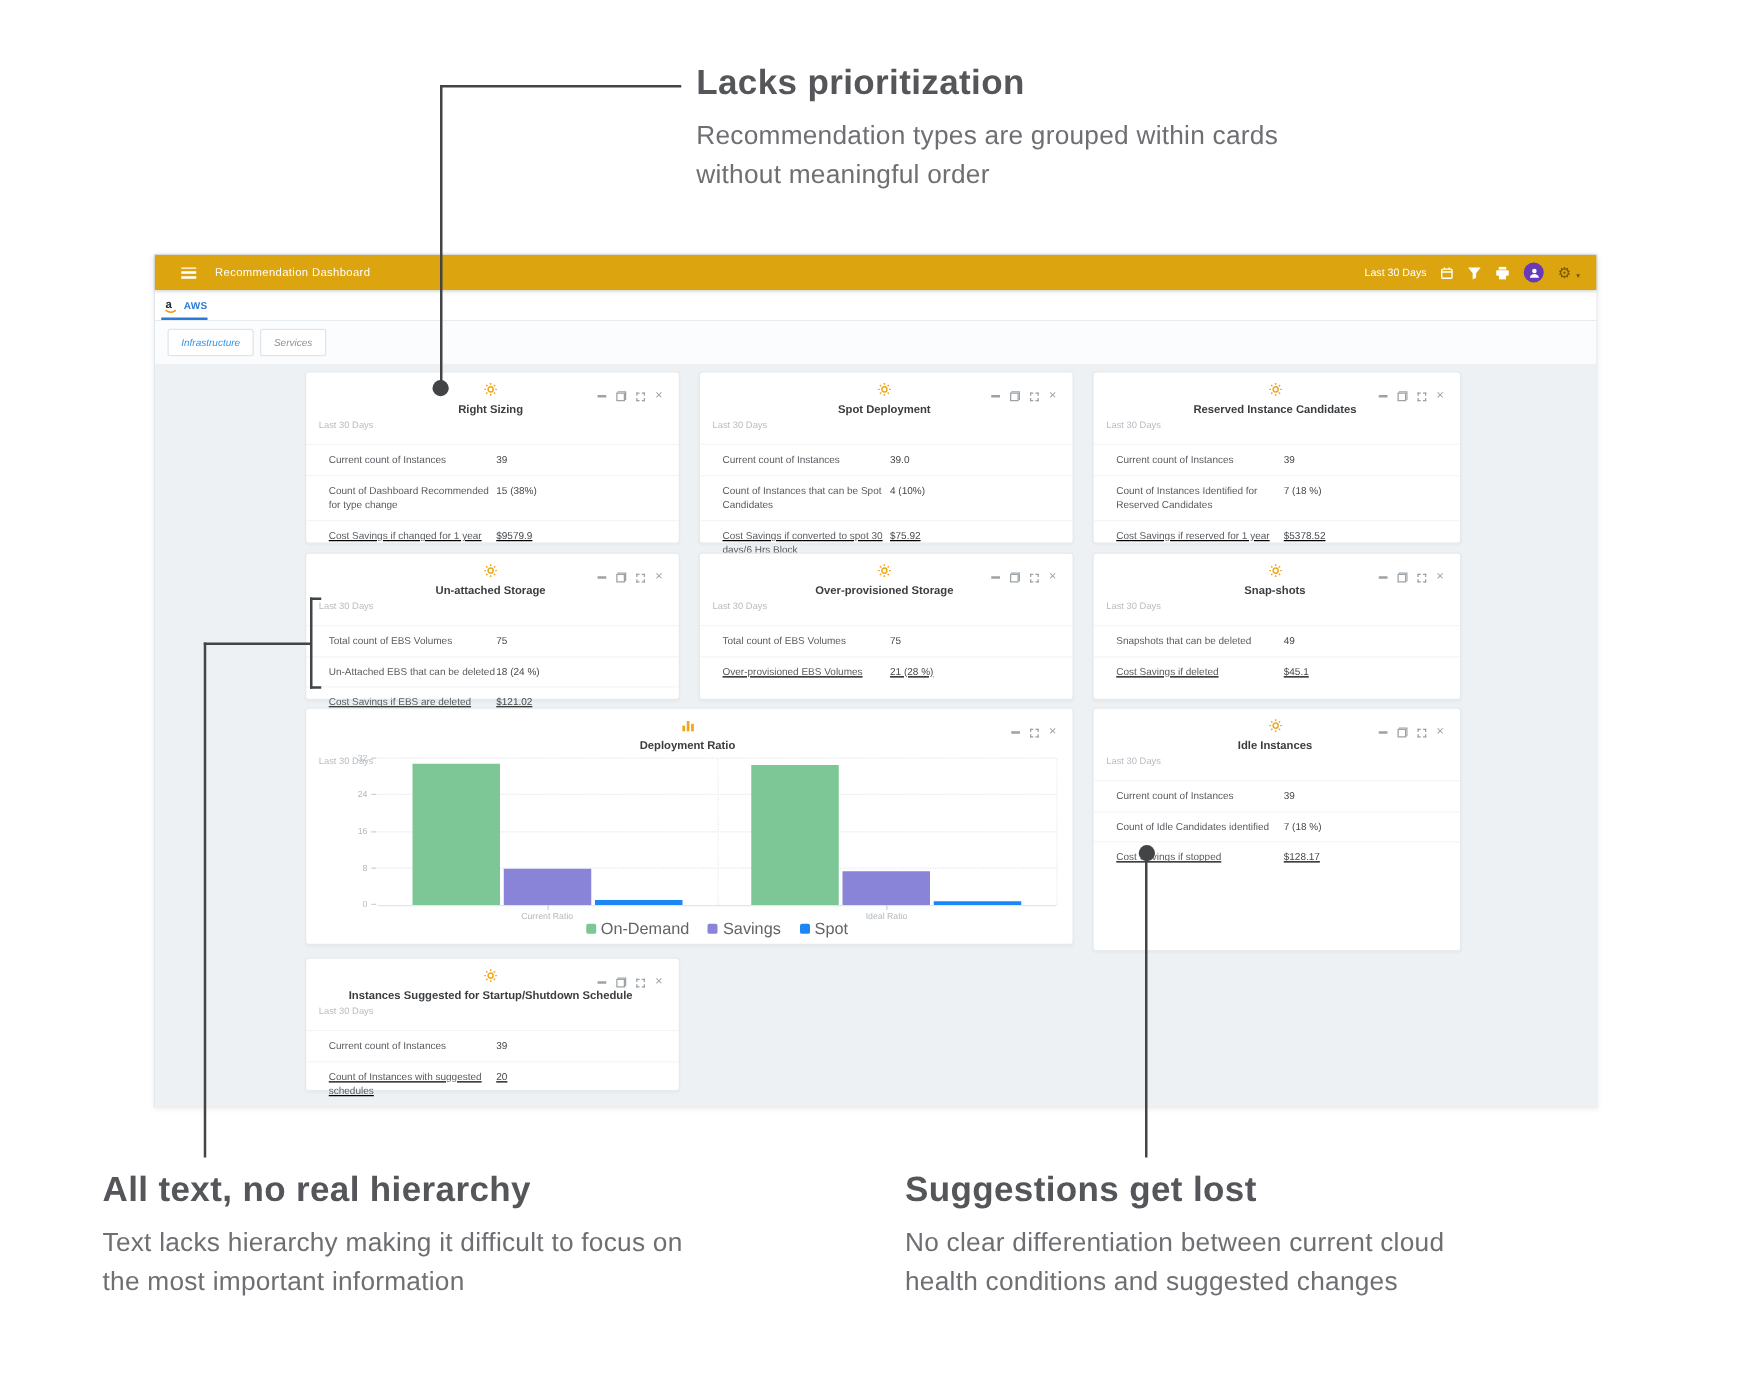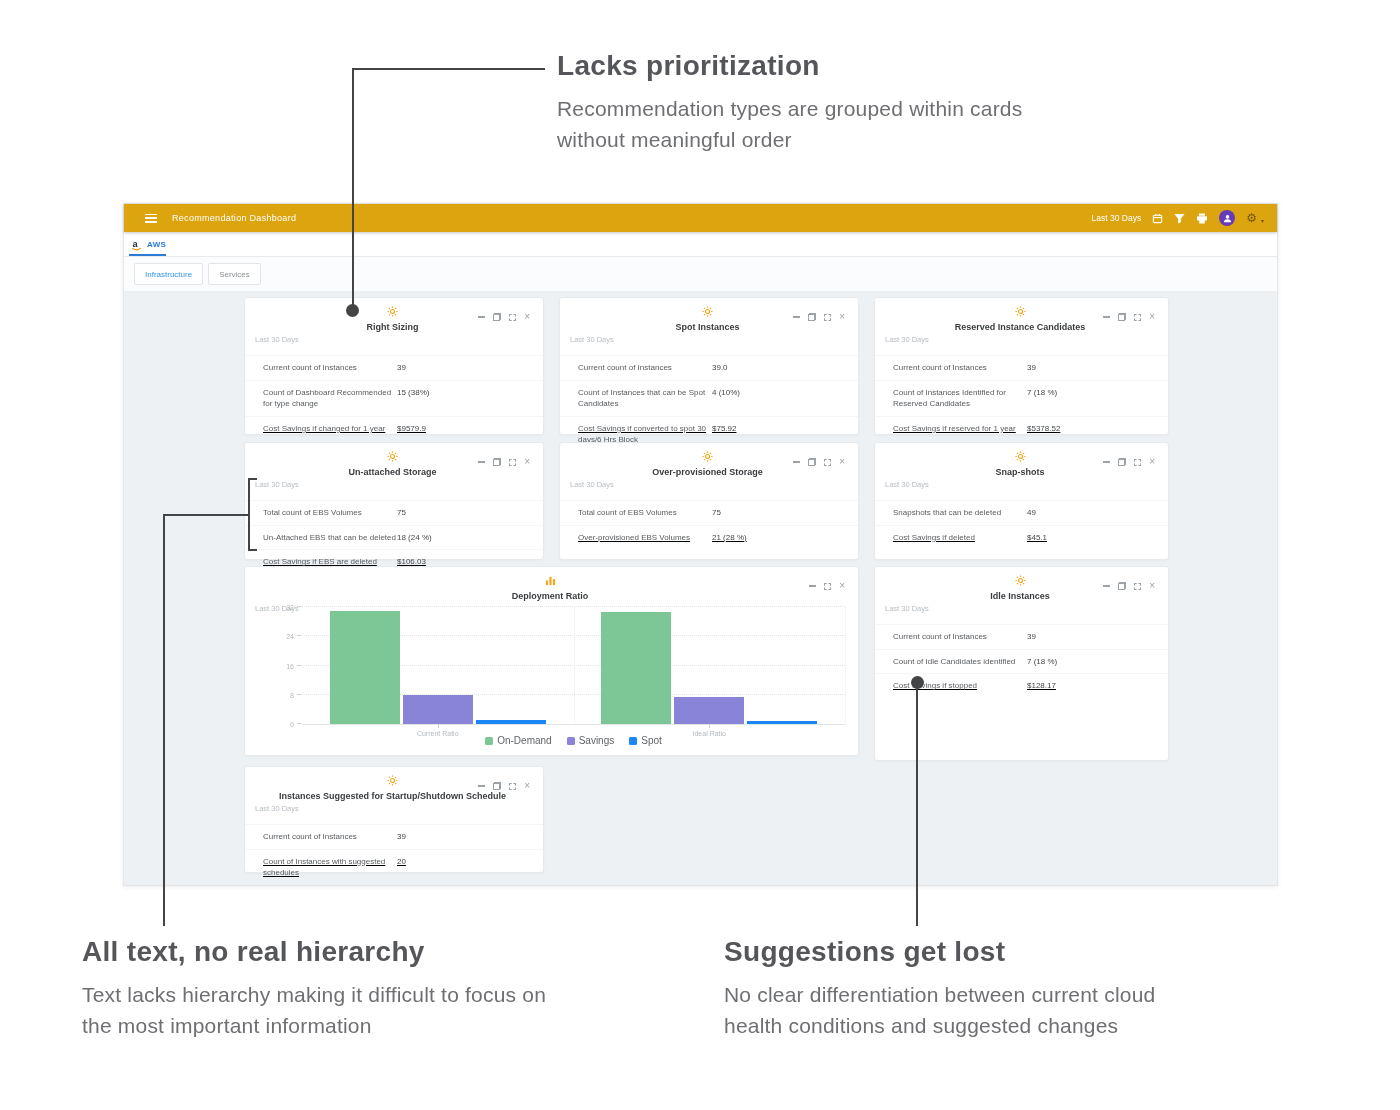--- a/index.html
+++ b/index.html
@@ -44,21 +44,21 @@
   .gear::before { content:"⚙"; }
   .gear::after { content:"▾"; position:absolute; right:0; top:3px; font-size:6px; color:rgba(45,36,0,.6); }
 
   .aws-bar { height:25px; background:#fff; border-bottom:1px solid #e8ebed; display:flex; align-items:center; padding-left:5px; }
   .aws-tab { position:relative; height:100%; display:flex; align-items:center; gap:5px; padding:0 10px 0 2px; cursor:pointer; }
   .aws-tab::after { content:""; position:absolute; left:0; bottom:0; width:37px; height:2px; background:#2b7cd9; }
   .aws-label { color:#2b7cd9; font-size:8px; font-weight:bold; letter-spacing:.3px; }
 
   .tabs-row { height:34px; background:#fbfcfd; display:flex; align-items:flex-end; padding-left:10px; gap:5px; }
   .tab { height:22px; margin-bottom:6px; padding:0 10px; display:flex; align-items:center;
-         background:#fff; border:1px solid #e2e5e7; border-radius:2px; font-size:8px; cursor:pointer; }
+         background:#fff; border:1px solid #e2e5e7; border-radius:2px; font-size:8px; cursor:pointer;font-style:italic; }
   .tab.active { color:#3095e8; }
   .tab.inactive { color:#8a9196; }
 
   .dash-content { position:absolute; left:0; top:87px; width:1153px; height:594px; background:#eef1f3; }
 
   
   .card { position:absolute; background:#fff; border:1px solid #e7eaec; border-radius:3px; box-shadow:0 1px 2px rgba(0,0,0,.03); }
   .pos-r1c1 { left:120px; top:6px;   width:300px; height:138px; }
   .pos-r1c2 { left:435px; top:6px;   width:300px; height:138px; }
   .pos-r1c3 { left:750px; top:6px;   width:295px; height:138px; }
@@ -95,21 +95,21 @@
   .vgrid { position:absolute; top:0; height:100%; width:0; border-left:1px dotted #e9ebed; }
   .ylab { position:absolute; right:calc(100% + 8px); transform:translateY(50%); font-size:7px; color:#b3b9be; }
   .ytick { position:absolute; right:calc(100% + 1px); width:4px; height:0; border-top:1px solid #ccd1d5; }
   .bar-group { position:absolute; bottom:0; width:50%; height:100%; display:flex; align-items:flex-end; justify-content:center; }
   .bar { width:70px; margin:0 1.5px; }
   .cat-label { position:absolute; bottom:-13px; left:0; width:100%; text-align:center; font-size:7px; color:#b3b9be; }
   .xtick { position:absolute; bottom:-4px; left:50%; height:4px; width:0; border-left:1px solid #ccd1d5; }
   .chart-legend { position:absolute; left:57px; top:168px; width:543px; display:flex; justify-content:center; gap:15px; }
   .legend-item { display:flex; align-items:center; gap:4px; cursor:pointer; }
   .swatch { width:8px; height:8px; border-radius:1.5px; display:inline-block; }
-  .legend-name { font-size:10px; color:#5f6468;text-align:right; }
+  .legend-name { font-size:13px; color:#5f6468;text-align:right; }
 </style>
 </head>
 <body>
 
 <div class="canvas">
 
   <div class="ann" id="ann-top">
     <div class="ann-title">Lacks prioritization</div>
     <div class="ann-body">Recommendation types are grouped within cards
 without meaningful order</div>
@@ -254,21 +254,21 @@
                     <line x1="6" y1="10" x2="6" y2="11.5"></line>
                     <line x1="0.5" y1="6" x2="2" y2="6"></line>
                     <line x1="10" y1="6" x2="11.5" y2="6"></line>
                     <line x1="2.1" y1="2.1" x2="3.2" y2="3.2"></line>
                     <line x1="8.8" y1="8.8" x2="9.9" y2="9.9"></line>
                     <line x1="2.1" y1="9.9" x2="3.2" y2="8.8"></line>
                     <line x1="8.8" y1="3.2" x2="9.9" y2="2.1"></line>
                   </g>
                 </svg>
               </span>
-            <span class="card-title">Spot Instances</span>
+            <span class="card-title">Spot Deployment</span>
           </div>
           <div class="card-period">Last 30 Days</div>
           <div class="card-tools">
             <span class="tool minus"></span>
             <span class="tool copy"></span>
             <span class="tool expand"></span>
             <span class="tool close"></span>
           </div>
         </div>
         <div class="card-rows">
@@ -363,21 +363,21 @@
             <div class="crow">
               <span class="clabel">Total count of EBS Volumes</span>
               <span class="cvalue">75</span>
             </div>
             <div class="crow">
               <span class="clabel">Un-Attached EBS that can be deleted</span>
               <span class="cvalue">18 (24 %)</span>
             </div>
             <div class="crow">
               <span class="clabel">Cost Savings if EBS are deleted</span>
-              <span class="cvalue">$106.03</span>
+              <span class="cvalue">$121.02</span>
             </div>
           </div>
       </div>
 
       <div class="card pos-r2c2">
         <div class="card-head">
           <div class="card-head-left">
             <span class="icon">
                 <svg width="11" height="11" viewBox="0 0 12 12">
                   <circle cx="6" cy="6" r="2.2" fill="none" stroke="#f0a71c" stroke-width="1.3"></circle>

